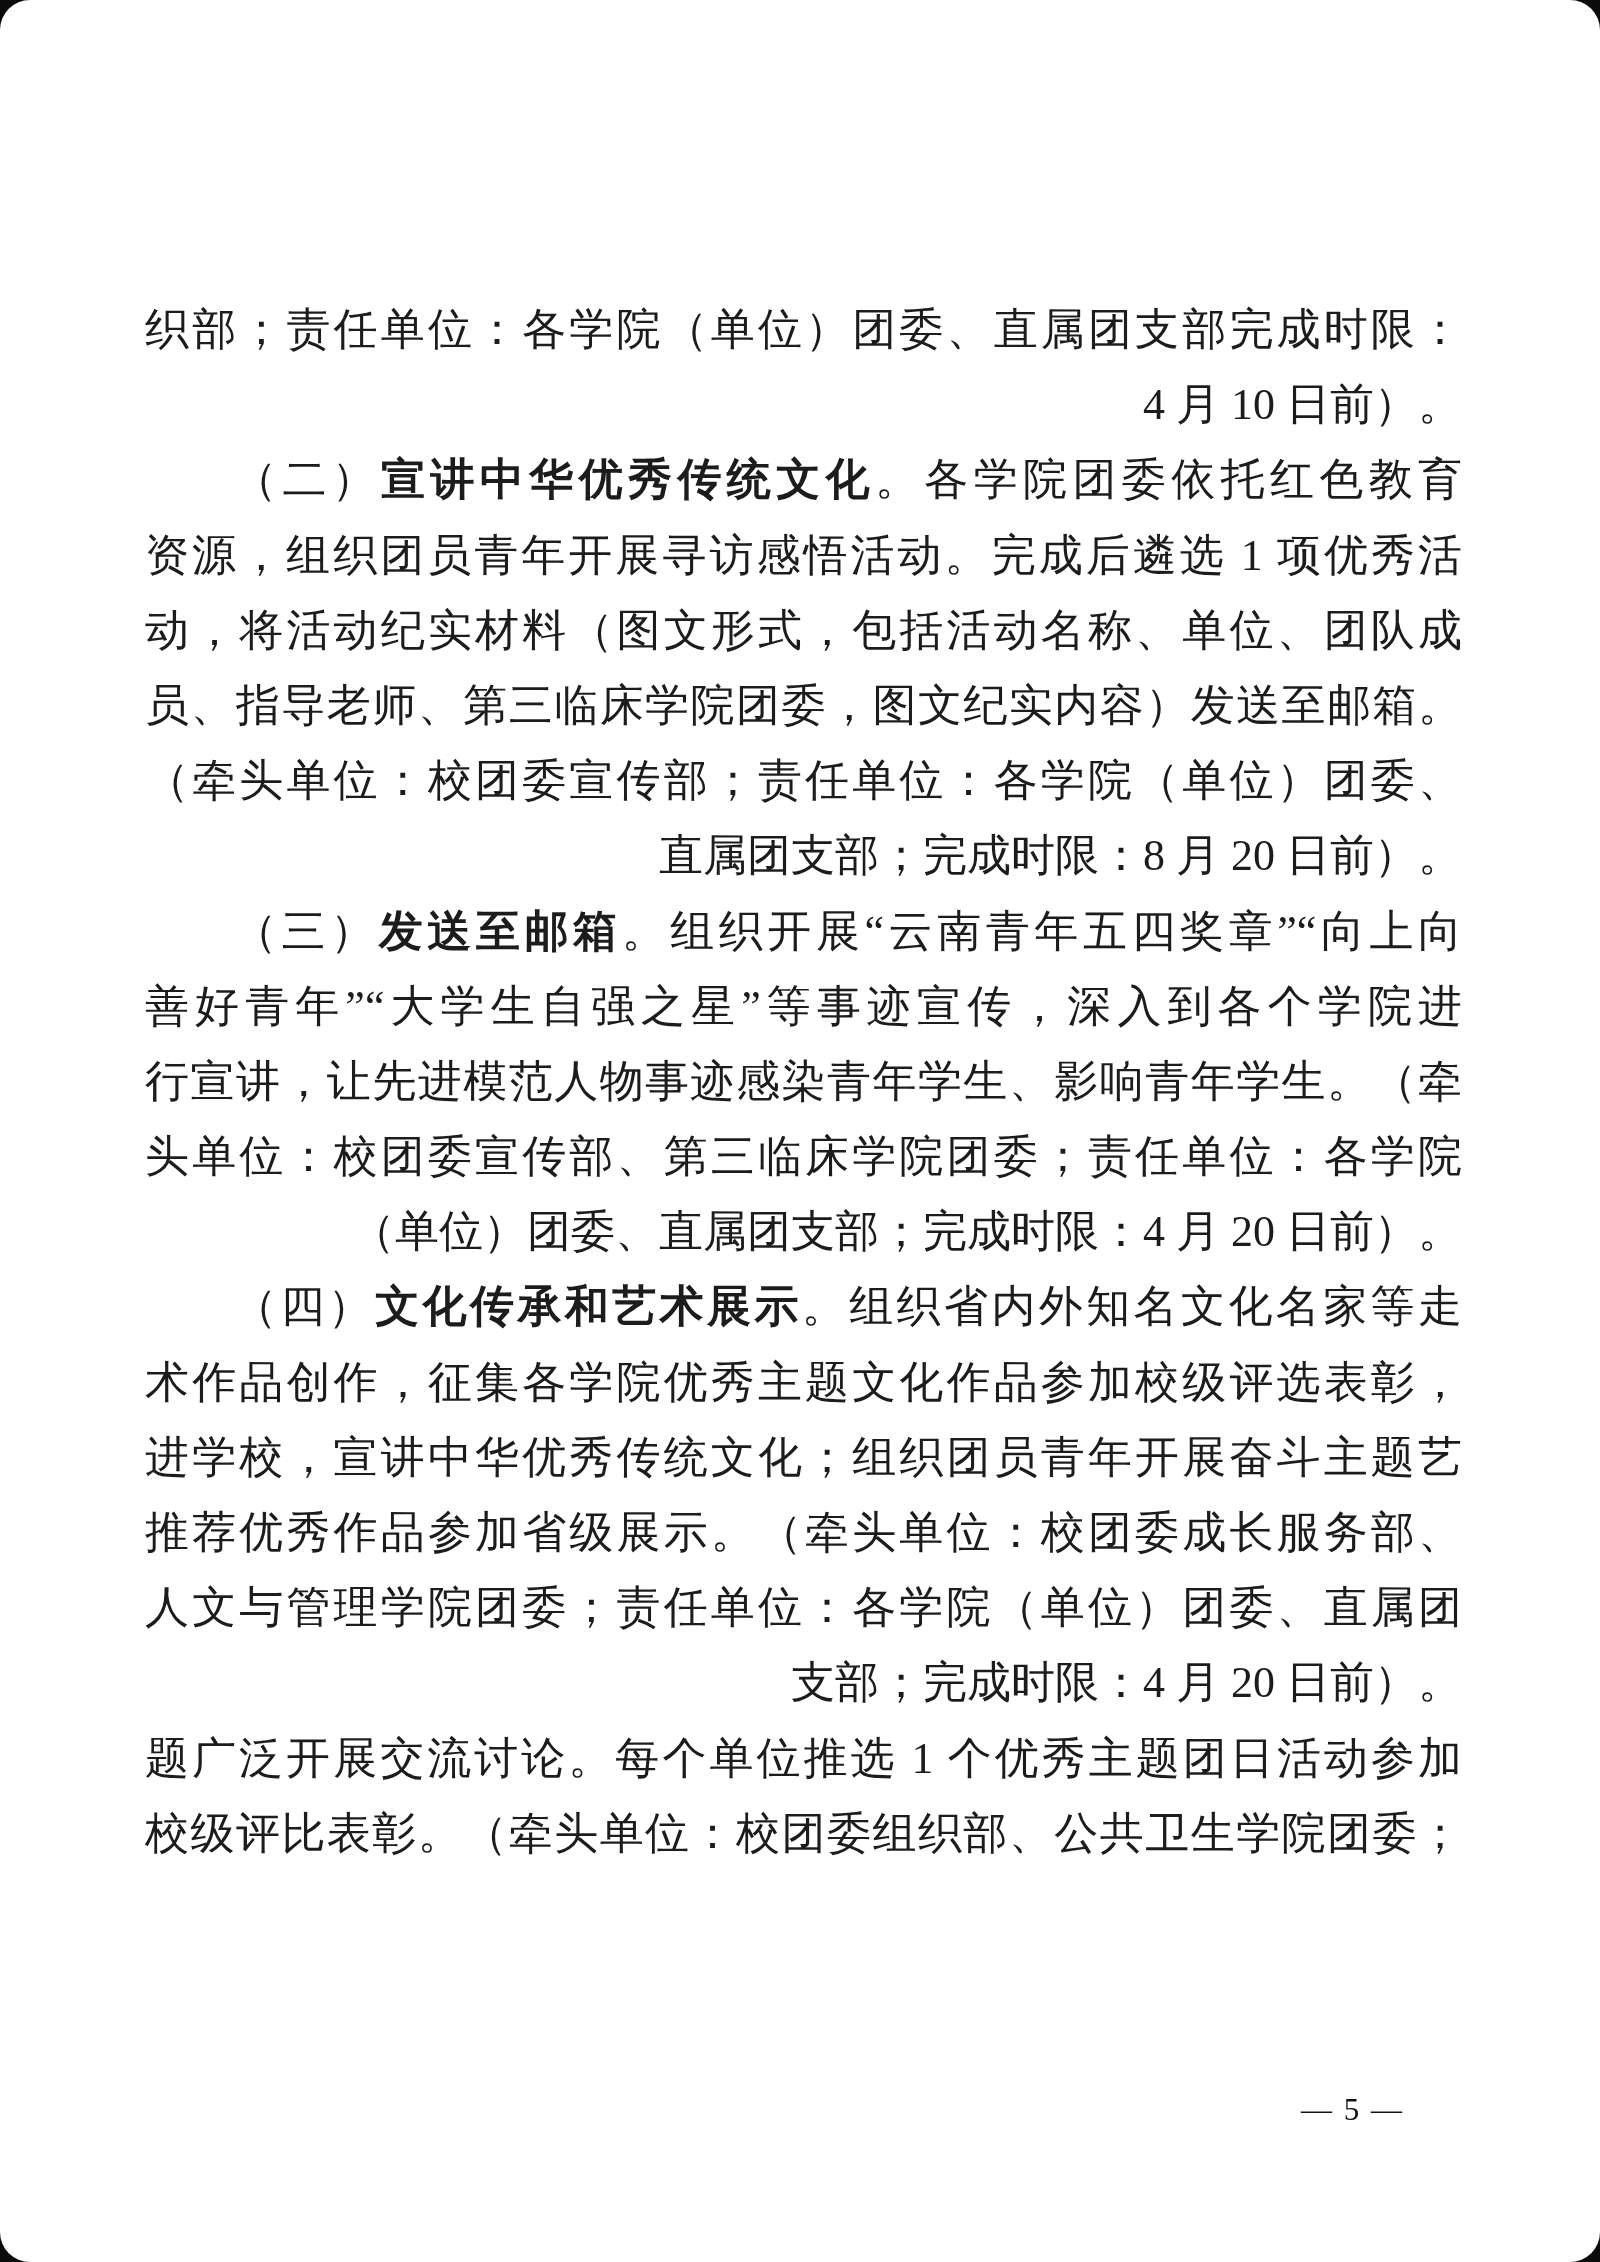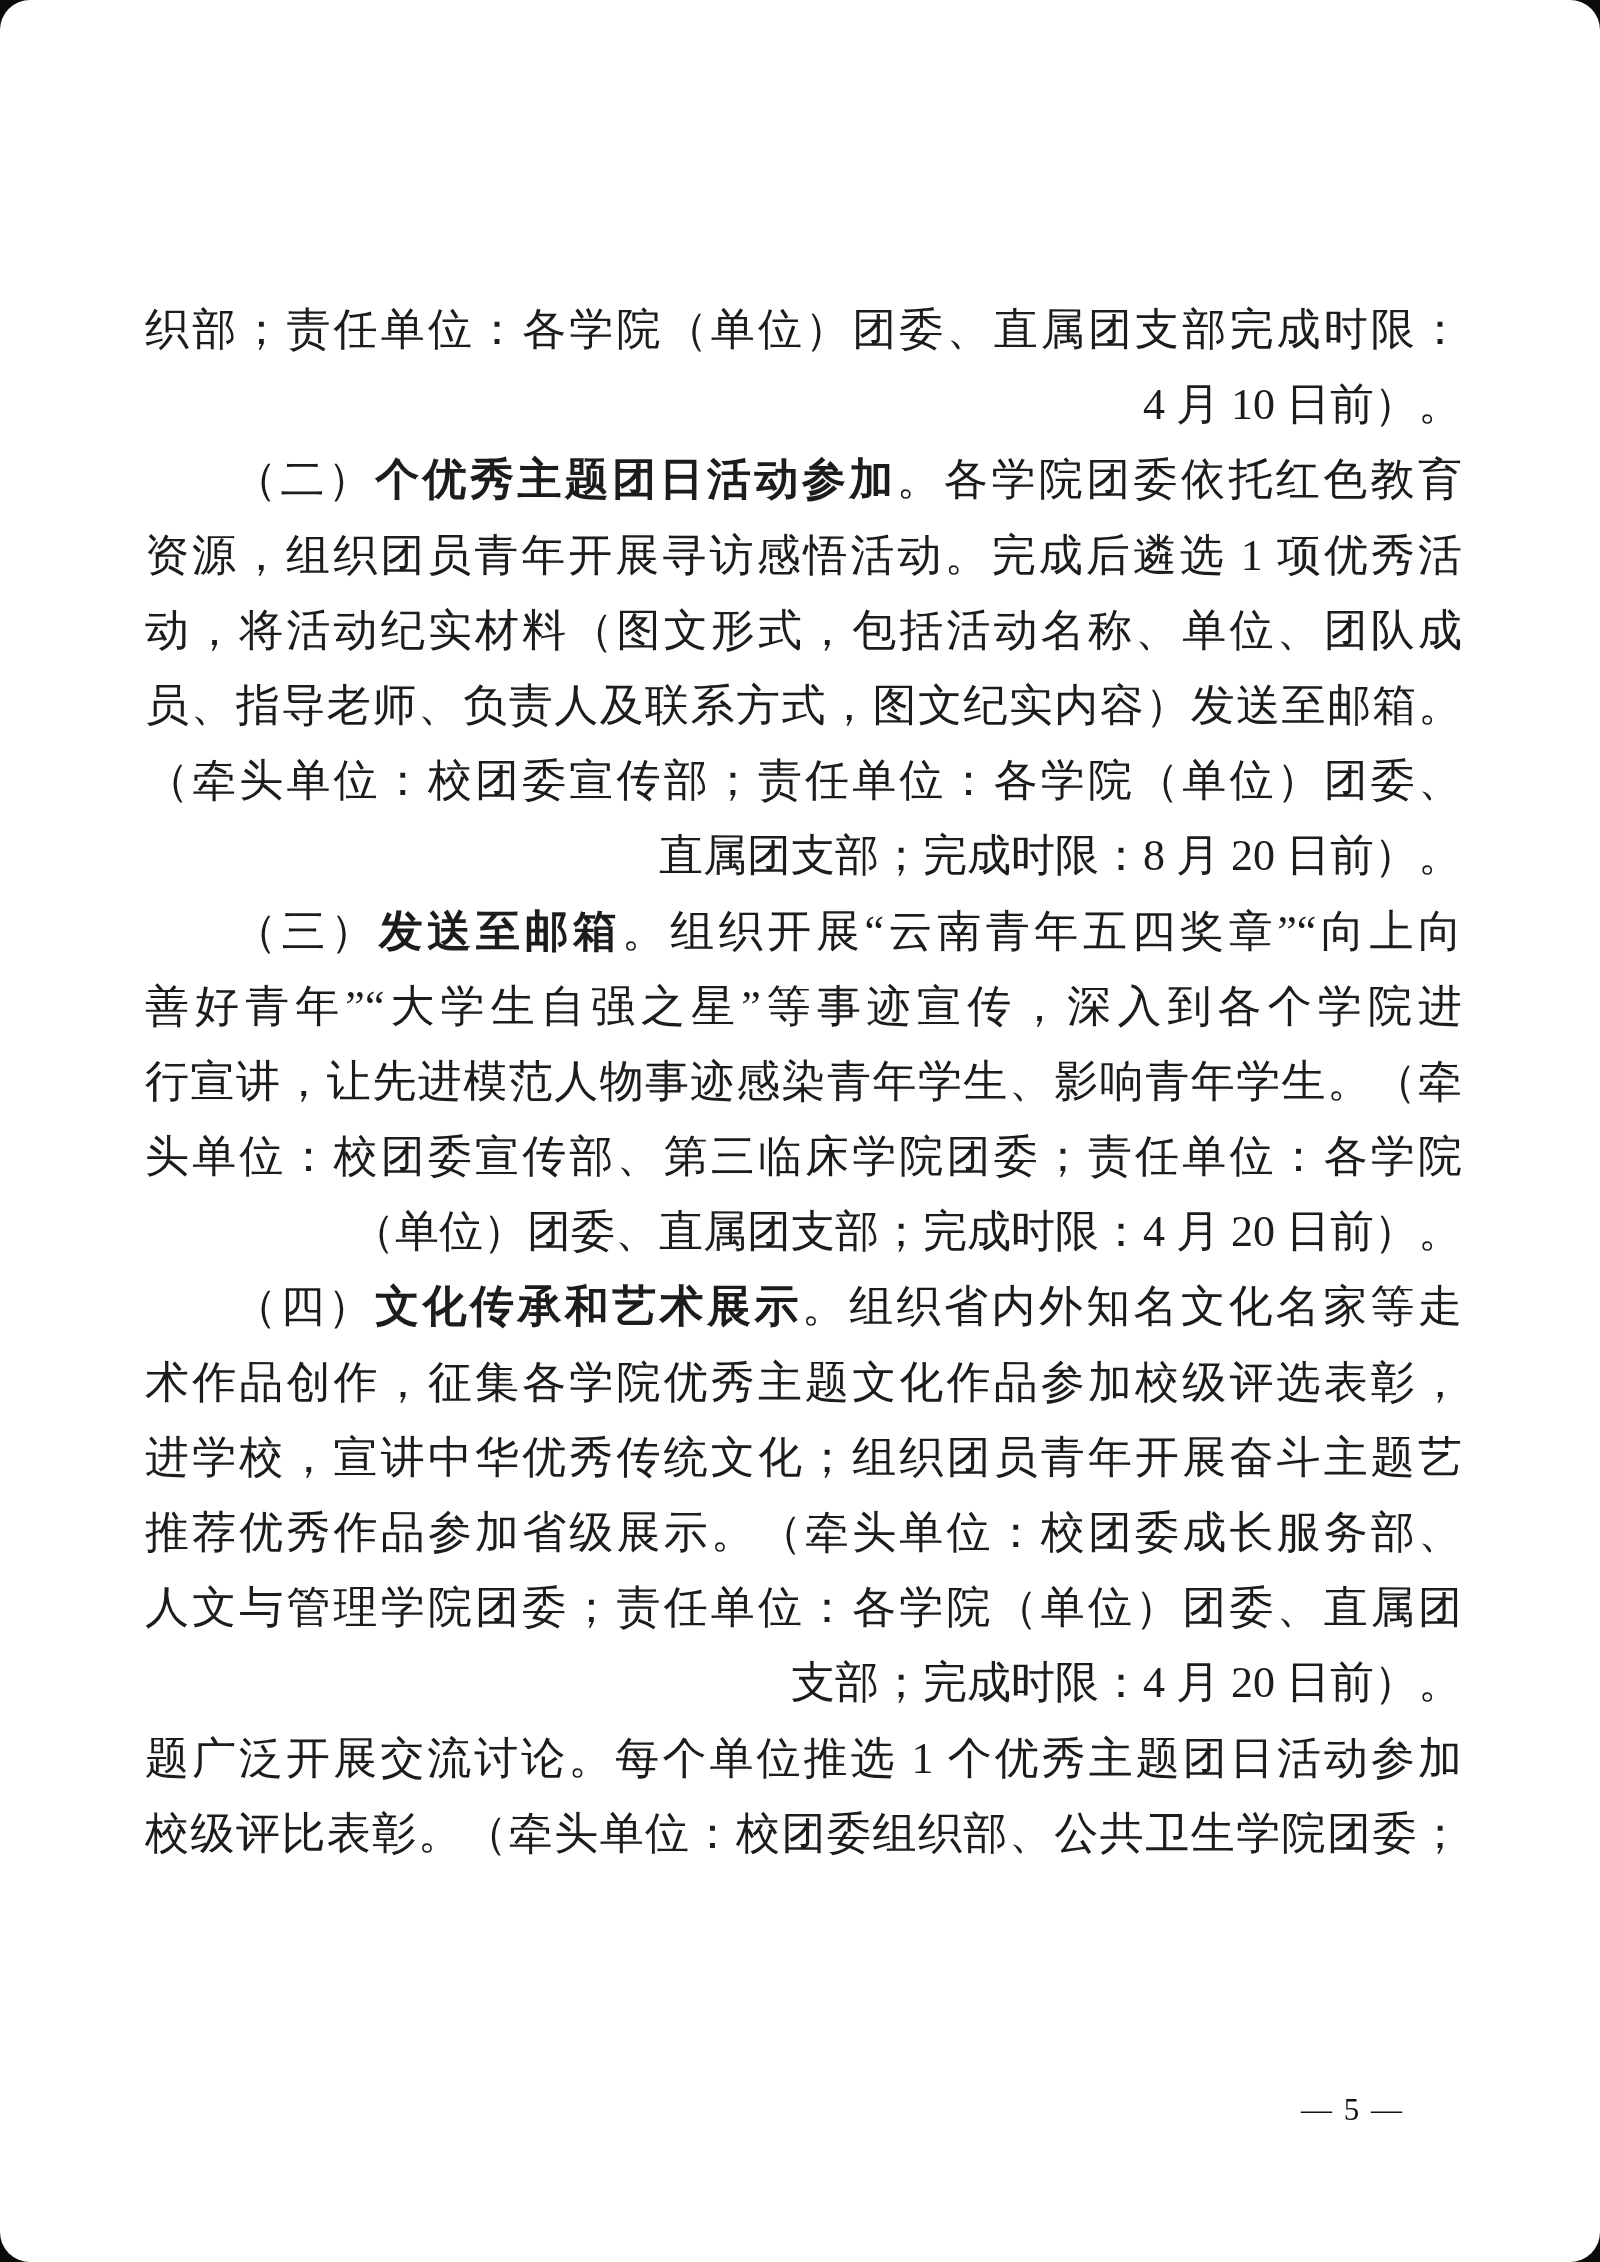--- a/index.html
+++ b/index.html
@@ -32,24 +32,24 @@
     font-family:"Liberation Serif","DejaVu Serif",serif;
   }
 </style>
 </head>
 <body>
 
 <div class="page">
   <div class="doc" id="doc">
       <div class="line just"><span class="">织部；责任单位：各学院（单位）团委、直属团支部完成时限：</span></div>
       <div class="line"><span class="">4 月 10 日前）。</span></div>
-      <div class="line indent just"><span class="">（二）</span><span class="hd">个优秀主题团日活动参加</span><span class="">。各学院团委依托红色教育</span></div>
+      <div class="line indent just"><span class="">（二）</span><span class="hd">宣讲中华优秀传统文化</span><span class="">。各学院团委依托红色教育</span></div>
       <div class="line just"><span class="">资源，组织团员青年开展寻访感悟活动。完成后遴选 1 项优秀活</span></div>
       <div class="line just"><span class="">动，将活动纪实材料（图文形式，包括活动名称、单位、团队成</span></div>
-      <div class="line just"><span class="">员、指导老师、负责人及联系方式，图文纪实内容）发送至邮箱。</span></div>
+      <div class="line just"><span class="">员、指导老师、第三临床学院团委，图文纪实内容）发送至邮箱。</span></div>
       <div class="line just"><span class="">（牵头单位：校团委宣传部；责任单位：各学院（单位）团委、</span></div>
       <div class="line"><span class="">直属团支部；完成时限：8 月 20 日前）。</span></div>
       <div class="line indent just"><span class="">（三）</span><span class="hd">发送至邮箱</span><span class="">。组织开展“云南青年五四奖章”“向上向</span></div>
       <div class="line just"><span class="">善好青年”“大学生自强之星”等事迹宣传，深入到各个学院进</span></div>
       <div class="line just"><span class="">行宣讲，让先进模范人物事迹感染青年学生、影响青年学生。（牵</span></div>
       <div class="line just"><span class="">头单位：校团委宣传部、第三临床学院团委；责任单位：各学院</span></div>
       <div class="line"><span class="">（单位）团委、直属团支部；完成时限：4 月 20 日前）。</span></div>
       <div class="line indent just"><span class="">（四）</span><span class="hd">文化传承和艺术展示</span><span class="">。组织省内外知名文化名家等走</span></div>
       <div class="line just"><span class="">术作品创作，征集各学院优秀主题文化作品参加校级评选表彰，</span></div>
       <div class="line just"><span class="">进学校，宣讲中华优秀传统文化；组织团员青年开展奋斗主题艺</span></div>

